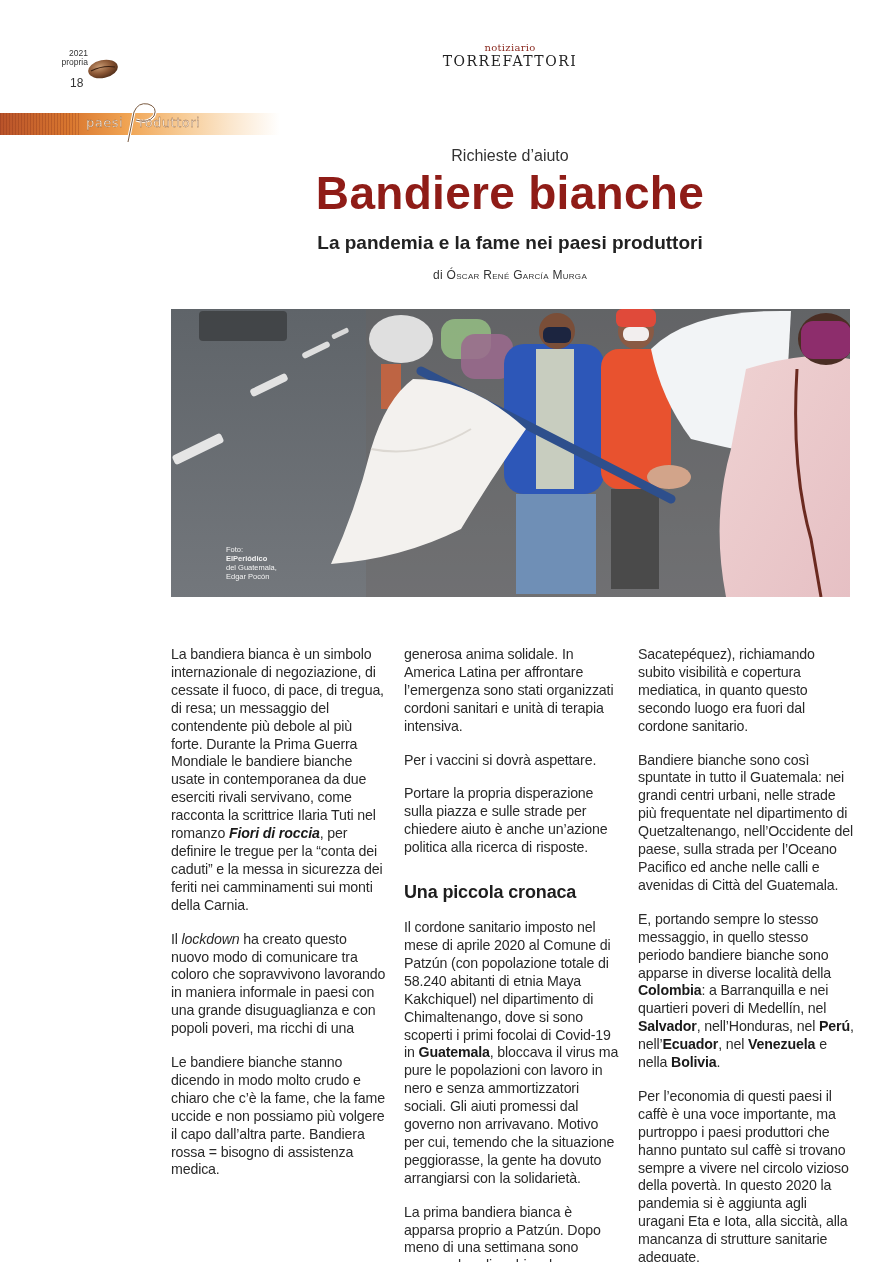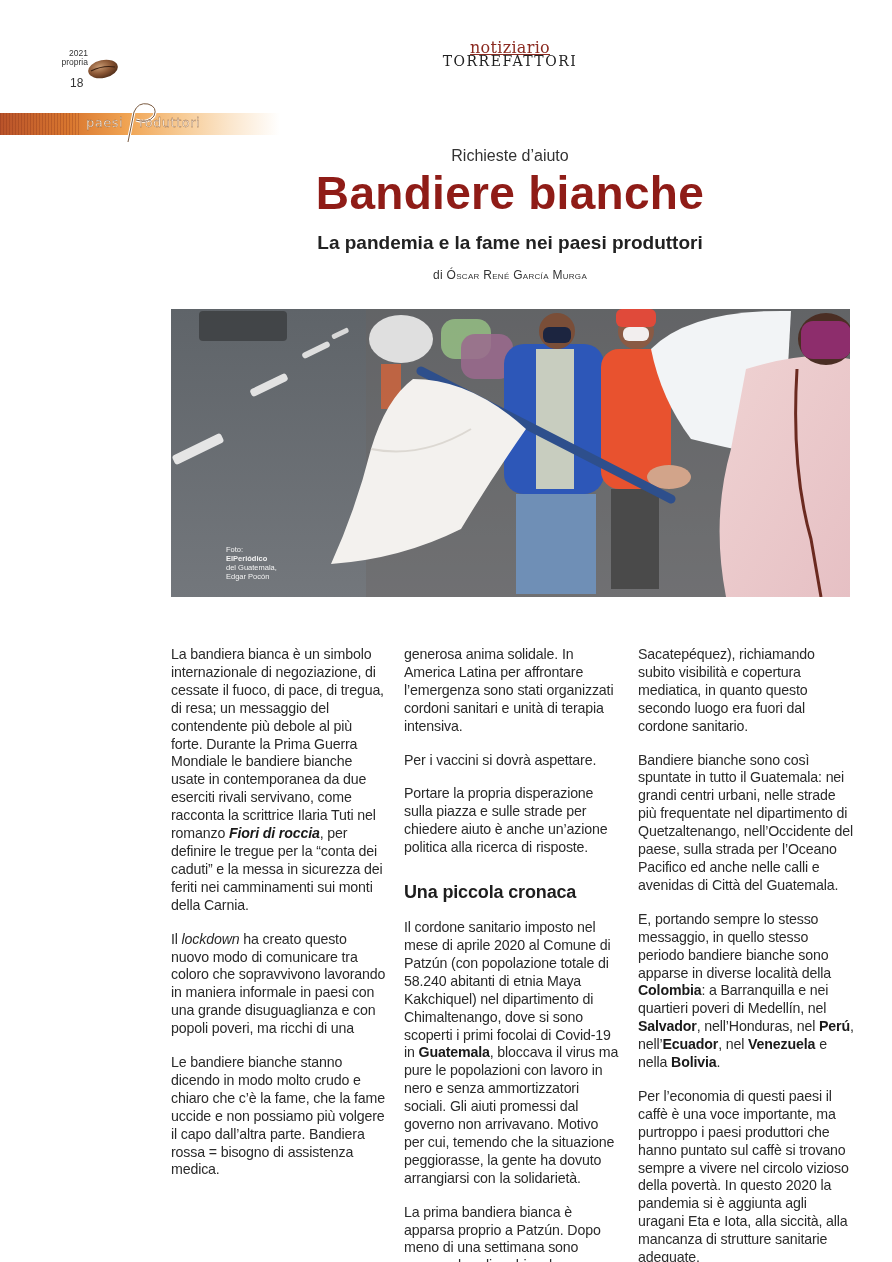--- a/index.html
+++ b/index.html
@@ -5,22 +5,22 @@
   html, body { margin: 0; padding: 0; background: #ffffff; }
   body { width: 892px; height: 1262px; position: relative; overflow: hidden;
          font-family: "Liberation Sans", sans-serif; color: #222; }
 
   
   .issue-date { position: absolute; left: 48px; top: 49px; width: 40px; text-align: right;
                 font-size: 8.5px; line-height: 9px; color: #333; }
   .page-number { position: absolute; left: 70px; top: 76px; font-size: 12px; color: #333; }
   .bean { position: absolute; left: 86px; top: 58px; width: 34px; height: 22px; }
   .masthead { position: absolute; left: 430px; top: 42px; width: 160px; text-align: center; }
-  .masthead-top { font-family: "DejaVu Serif", serif; color: #8b2a20; font-size: 16px;
-                  line-height: 12px; letter-spacing: 0.3px; text-decoration: underline; }
+  .masthead-top { font-family: "DejaVu Serif", serif; color: #8b2a20; font-size: 10px;
+                  line-height: 12px; letter-spacing: 0.3px; }
   .masthead-main { font-family: "DejaVu Serif", serif; color: #222; font-size: 14px;
                    line-height: 14px; letter-spacing: 1.5px; }
 
   .section-band { position: absolute; left: 0; top: 113px; width: 280px; height: 22px;
      background: linear-gradient(90deg, #b9532a 0%, #d9772f 25%, #f0a352 45%, #f7cb95 65%, #fbe6cc 82%, rgba(255,255,255,0) 100%); }
   .section-band::before { content: ""; position: absolute; left: 0; top: 0; width: 80px; height: 22px;
      background: repeating-linear-gradient(90deg, rgba(120,40,20,0.25) 0 1px, rgba(0,0,0,0) 1px 3px); }
   .section-label { position: absolute; left: 86px; top: 115px; font-size: 13px; color: #fff4e6;
      font-family: "DejaVu Sans", sans-serif; letter-spacing: 0.5px; text-align: center;
      -webkit-text-stroke: 0.3px #8a5a35; }

